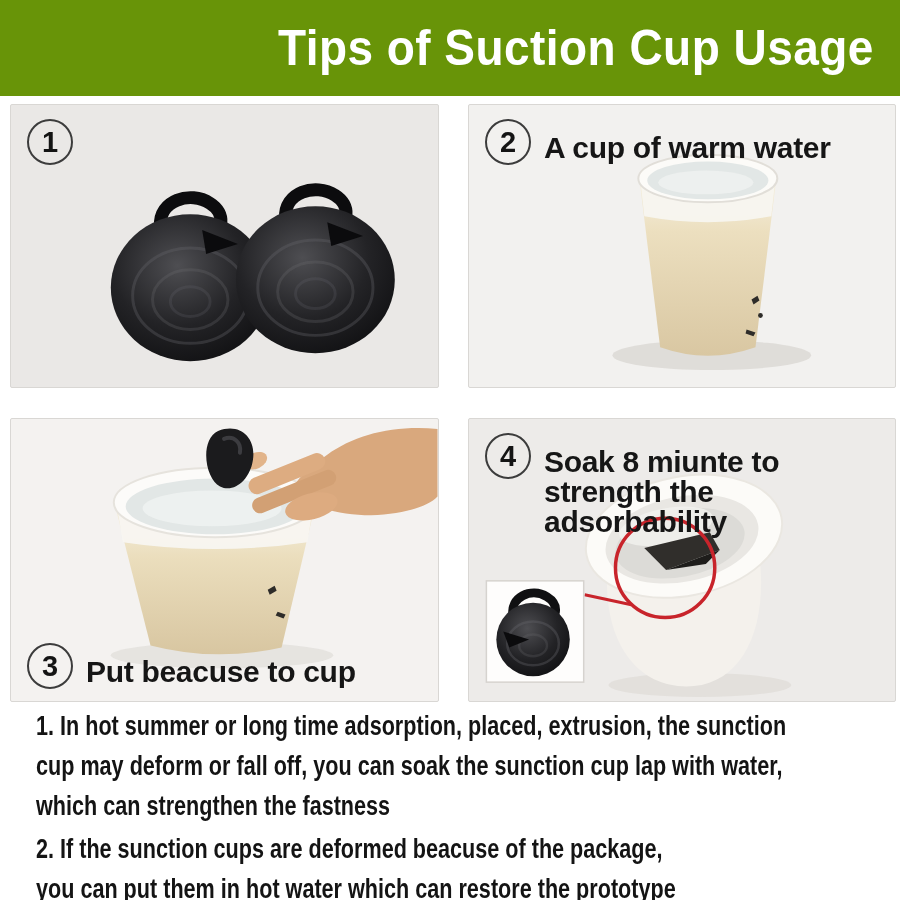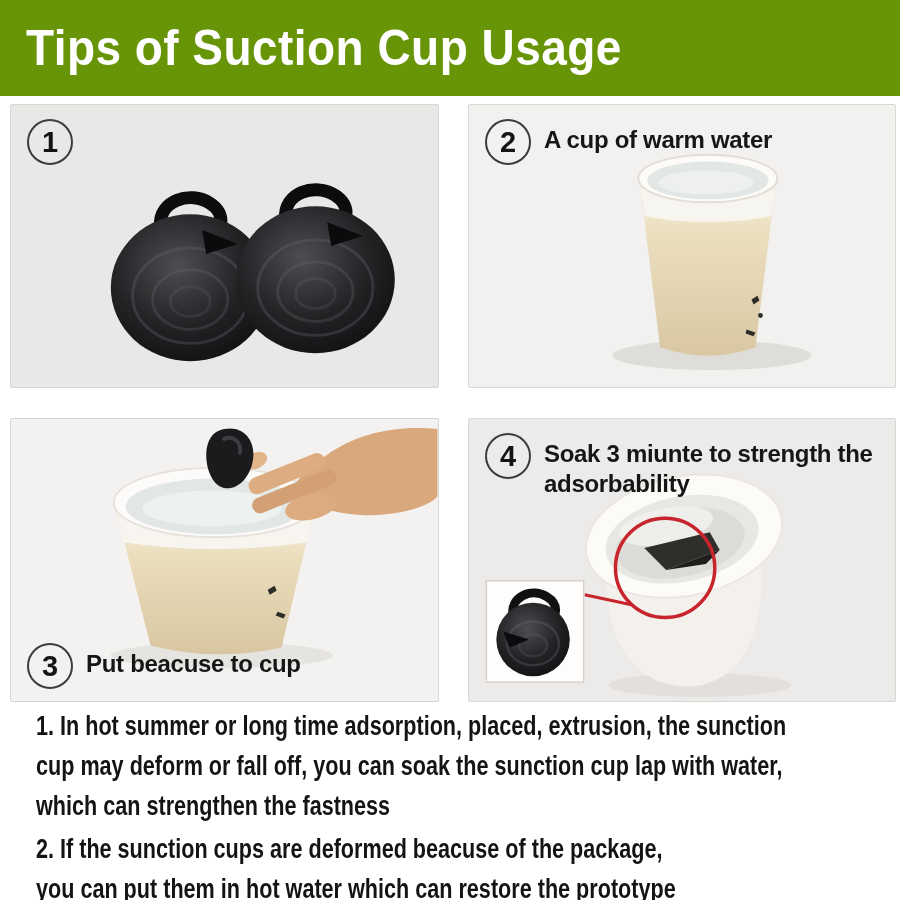--- a/index.html
+++ b/index.html
@@ -1,37 +1,37 @@
 <!DOCTYPE html>
 <html><head>
 <meta charset="utf-8">
 <style>
   html,body{margin:0;padding:0;}
   body{width:900px;height:900px;background:#ffffff;font-family:"Liberation Sans",sans-serif;}
   .page{position:relative;width:900px;height:900px;overflow:hidden;background:#ffffff;}
 
   .header{position:absolute;top:0;left:0;width:900px;height:96px;background:#689408;
-          display:flex;align-items:center;justify-content:flex-start;}
+          display:flex;align-items:center;justify-content:flex-end;}
   .header h1{margin:0;color:#ffffff;font-size:50px;font-weight:bold;letter-spacing:.5px;
              transform:scaleX(.92);transform-origin:center;white-space:nowrap;}
 
   .panel{position:absolute;border:1px solid #d9d7d4;border-radius:2px;box-sizing:border-box;overflow:hidden;}
   #p1{left:10px;top:104px;width:429px;height:284px;background:#eae8e6;}
   #p2{left:468px;top:104px;width:428px;height:284px;background:#f2f1ef;}
   #p3{left:10px;top:418px;width:429px;height:284px;background:#f4f2f0;}
   #p4{left:468px;top:418px;width:428px;height:284px;background:#edebe9;}
   .panel svg{position:absolute;left:0;top:0;width:100%;height:100%;}
 
   .step-head{position:absolute;top:14px;left:16px;display:flex;gap:13px;align-items:flex-start;z-index:3;}
   #p3 .step-head{top:auto;bottom:12px;}
   .step-badge{width:42px;height:42px;border:2.5px solid #3c3c3c;border-radius:50%;flex:none;
               display:flex;align-items:center;justify-content:center;
               font-size:29px;font-weight:bold;color:#141414;line-height:1;}
-  .step-label{font-size:24px;font-weight:bold;color:#161616;line-height:30px;padding-top:6px;
-              letter-spacing:-.3px;}
+  .step-label{font-size:30px;font-weight:bold;color:#161616;line-height:30px;padding-top:6px;
+              letter-spacing:-.3px;margin-top:8px;}
   #p4 .step-label{width:352px;}
 
   .notes{position:absolute;left:36px;top:706px;width:860px;z-index:2;}
   .note-line{font-size:27px;font-weight:bold;color:#141414;line-height:40px;white-space:nowrap;
              transform:scaleX(.8);transform-origin:0 50%;}
   .note-line.new-note{margin-top:3px;}
 </style>
 </head>
 <body>
 
@@ -154,21 +154,21 @@
         <rect x="17" y="163" width="98" height="102" fill="#fefdfc" stroke="#d6d3cf" stroke-width="1.5"></rect>
         <path d="M44,198 C40,180 62,169 78,179 C91,187 89,202 74,207" fill="none" stroke="#101012" stroke-width="9" stroke-linecap="round"></path>
         <circle cx="64" cy="222" r="37" fill="url(#scg2)"></circle>
         <ellipse cx="64" cy="226" rx="26" ry="22" fill="none" stroke="#66666c" stroke-opacity=".35" stroke-width="2.5"></ellipse>
         <ellipse cx="64" cy="228" rx="14" ry="11" fill="none" stroke="#6a6a70" stroke-opacity=".25" stroke-width="2.5"></ellipse>
         <path d="M34,214 L60,222 L40,230 Z" fill="#0b0b0d"></path>
       </g>
     </svg>
     <div class="step-head">
       <div class="step-badge">4</div>
-      <div class="step-label">Soak 3 miunte to strength the adsorbability</div>
+      <div class="step-label">Soak 8 miunte to strength the adsorbability</div>
     </div>
   </section>
 
   <section class="notes">
     <div class="note-line">1. In hot summer or long time adsorption, placed, extrusion, the sunction</div>
     <div class="note-line">cup may deform or fall off, you can soak the sunction cup lap with water,</div>
     <div class="note-line">which can strengthen the fastness</div>
     <div class="note-line new-note">2. If the sunction cups are deformed beacuse of the package,</div>
     <div class="note-line">you can put them in hot water which can restore the prototype</div>
   </section>

